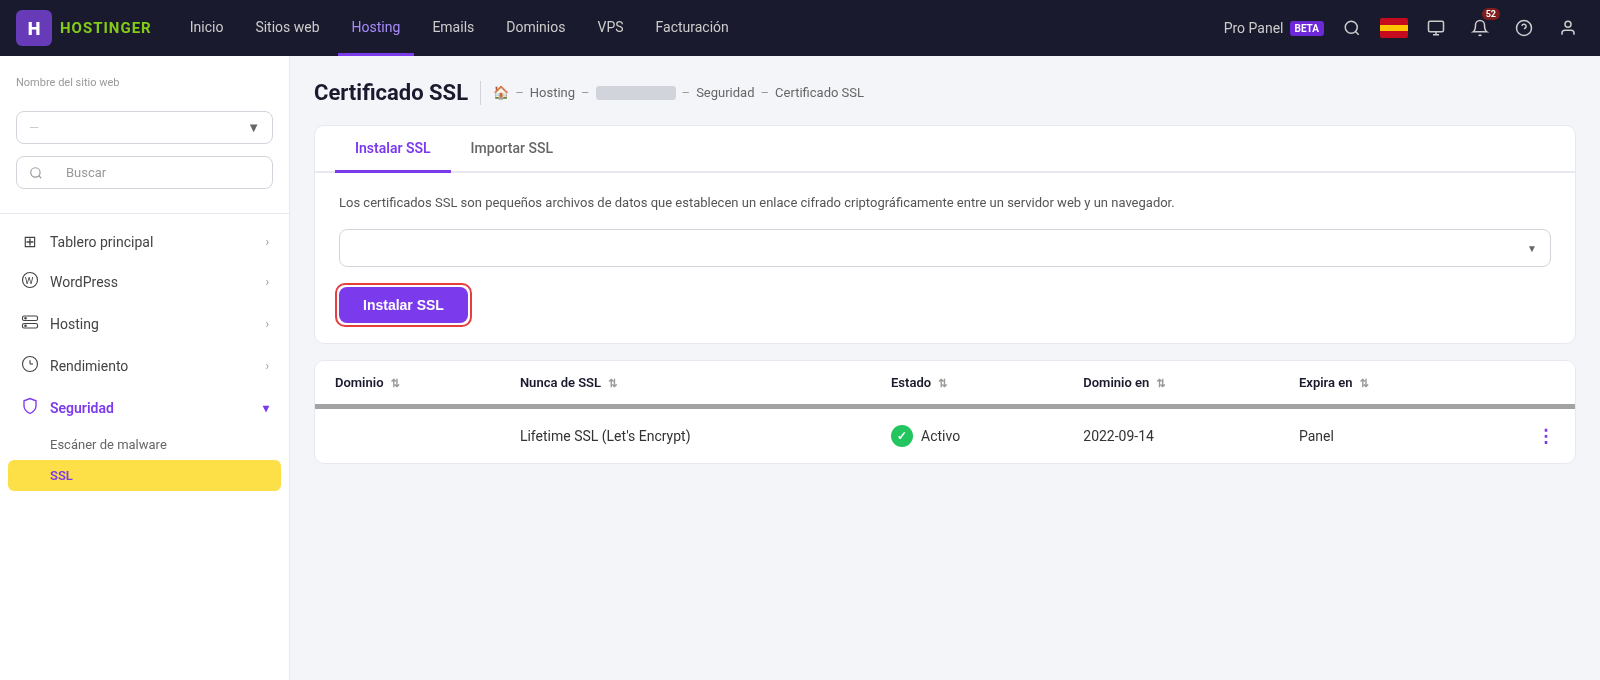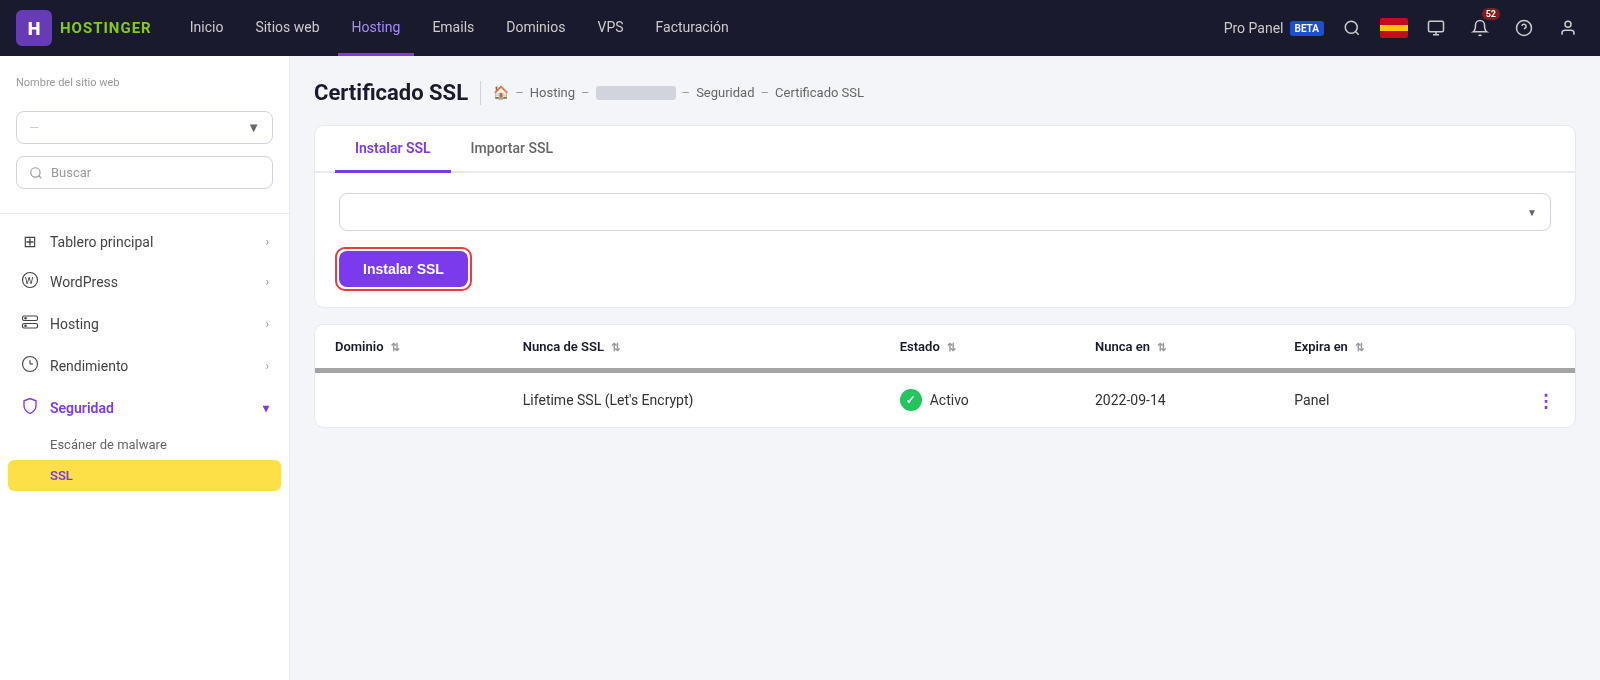--- a/index.html
+++ b/index.html
@@ -71,21 +71,21 @@
     }
     .pro-panel-btn {
       display: flex;
       align-items: center;
       gap: 6px;
       color: #ccc;
       font-size: 14px;
       cursor: pointer;
     }
     .beta-badge {
-      background: #1d4ed8;
+      background: #6d28d9;
       color: white;
       font-size: 10px;
       font-weight: 700;
       padding: 2px 5px;
       border-radius: 3px;
     }
     .nav-icon-btn {
       color: #ccc;
       cursor: pointer;
       font-size: 18px;
@@ -153,21 +153,21 @@
       border-radius: 8px;
       padding: 8px 12px;
       cursor: pointer;
       background: white;
       font-size: 13px;
       color: #666;
     }
     .search-box {
       display: flex;
       align-items: center;
-      gap: 8px;
+      gap: 23px;
       border: 1px solid #d1d5db;
       border-radius: 8px;
       padding: 8px 12px;
       margin-top: 12px;
       background: white;
       font-size: 13px;
       color: #999;
     }
     .sidebar-divider { height: 1px; background: #e8e9f0; margin: 8px 0; }
     .sidebar-nav-item {
@@ -535,20 +535,21 @@
       <div class="tabs">
         <div class="tab active">
           <span>Instalar SSL</span>
         </div>
         <div class="tab">
           <span>Importar SSL</span>
         </div>
       </div>
 
       <div class="ssl-install-section">
+        <p class="ssl-description">Los certificados SSL son pequeños archivos de datos que establecen un enlace cifrado criptográficamente entre un servidor web y un navegador.</p>
 
         <div class="ssl-select-wrapper">
           <select>
             <option value=""></option>
           </select>
         </div>
 
         <div class="install-ssl-btn-wrapper">
           <div class="install-ssl-btn-outline"></div>
           <button class="install-ssl-btn">Instalar SSL</button>
@@ -566,21 +567,21 @@
             </th>
             <th>
               <span>Nunca de SSL</span>
               <span class="sort-icon">⇅</span>
             </th>
             <th>
               <span>Estado</span>
               <span class="sort-icon">⇅</span>
             </th>
             <th>
-              <span>Nunca en</span>
+              <span>Dominio en</span>
               <span class="sort-icon">⇅</span>
             </th>
             <th>
               <span>Expira en</span>
               <span class="sort-icon">⇅</span>
             </th>
             <th></th>
           </tr>
         </thead>
         <tbody>

